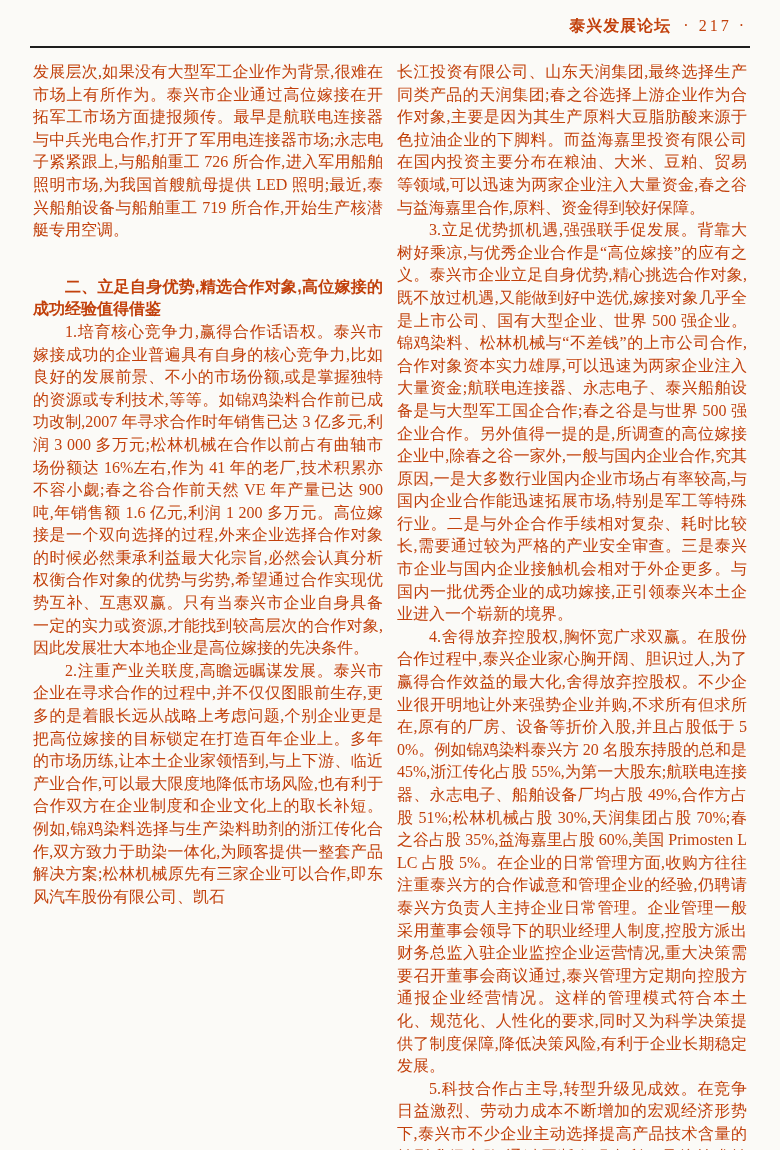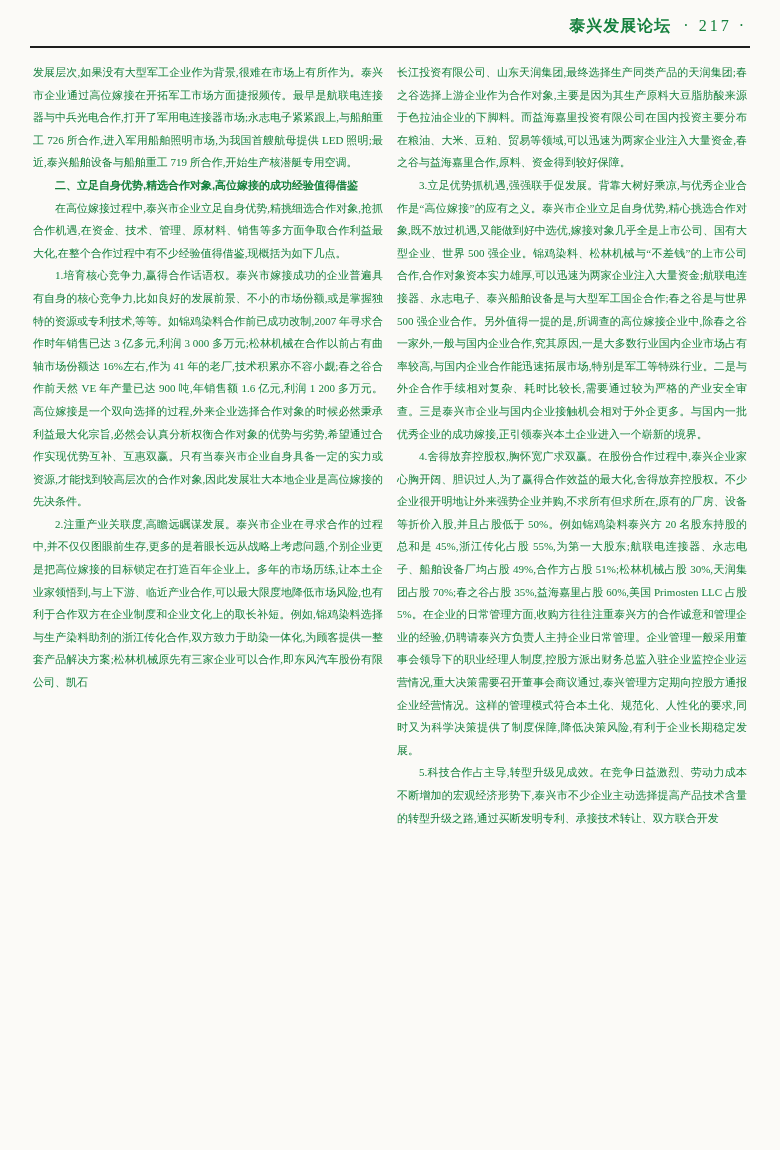--- a/index.html
+++ b/index.html
@@ -10,21 +10,21 @@
     width: 780px;
     height: 1150px;
     background: #fbfaf7;
     overflow: hidden;
   }
   .page {
     position: relative;
     width: 780px;
     height: 1150px;
     background: #fbfaf7;
-    color: #15803d;
+    color: #c2410c;
     font-family: "Liberation Serif", "DejaVu Serif", serif;
   }
   .page-header {
     position: absolute;
     top: 16px;
     left: 30px;
     right: 33px;
     text-align: right;
     font-size: 16px;
     white-space: nowrap;
@@ -54,56 +54,56 @@
     width: 715px;
     display: flex;
     gap: 14px;
   }
   .col {
     width: 350px;
     flex: 0 0 350px;
   }
   .para {
     margin: 0;
-    font-size: 11px;
+    font-size: 16px;
     line-height: 22.6px;
     text-align: justify;
     text-justify: inter-ideograph;
     word-break: break-all;
   }
   .ind {
     text-indent: 2em;
   }
   .cont {
     text-indent: 0;
   }
   .heading {
     font-family: "Liberation Sans", "DejaVu Sans", sans-serif;
     font-weight: 700;
     text-indent: 2em;
+    margin-top: 34px;
   }
 </style>
 </head>
 <body>
 
 <div class="page">
 
   <header class="page-header">
     <span class="journal">泰兴发展论坛</span>
     <span class="page-marker">· 217 ·</span>
   </header>
 
   <div class="header-rule"></div>
 
   <main class="content">
 
     <div class="col">
       <p class="para cont">发展层次,如果没有大型军工企业作为背景,很难在市场上有所作为。泰兴市企业通过高位嫁接在开拓军工市场方面捷报频传。最早是航联电连接器与中兵光电合作,打开了军用电连接器市场;永志电子紧紧跟上,与船舶重工 726 所合作,进入军用船舶照明市场,为我国首艘航母提供 LED 照明;最近,泰兴船舶设备与船舶重工 719 所合作,开始生产核潜艇专用空调。</p>
       <p class="para heading">二、立足自身优势,精选合作对象,高位嫁接的成功经验值得借鉴</p>
-      <p class="para ind">在高位嫁接过程中,泰兴市企业立足自身优势,精挑细选合作对象,抢抓合作机遇,在资金、技术、管理、原材料、销售等多方面争取合作利益最大化,在整个合作过程中有不少经验值得借鉴,现概括为如下几点。</p>
       <p class="para ind">1.培育核心竞争力,赢得合作话语权。泰兴市嫁接成功的企业普遍具有自身的核心竞争力,比如良好的发展前景、不小的市场份额,或是掌握独特的资源或专利技术,等等。如锦鸡染料合作前已成功改制,2007 年寻求合作时年销售已达 3 亿多元,利润 3 000 多万元;松林机械在合作以前占有曲轴市场份额达 16%左右,作为 41 年的老厂,技术积累亦不容小觑;春之谷合作前天然 VE 年产量已达 900 吨,年销售额 1.6 亿元,利润 1 200 多万元。高位嫁接是一个双向选择的过程,外来企业选择合作对象的时候必然秉承利益最大化宗旨,必然会认真分析权衡合作对象的优势与劣势,希望通过合作实现优势互补、互惠双赢。只有当泰兴市企业自身具备一定的实力或资源,才能找到较高层次的合作对象,因此发展壮大本地企业是高位嫁接的先决条件。</p>
       <p class="para ind">2.注重产业关联度,高瞻远瞩谋发展。泰兴市企业在寻求合作的过程中,并不仅仅图眼前生存,更多的是着眼长远从战略上考虑问题,个别企业更是把高位嫁接的目标锁定在打造百年企业上。多年的市场历练,让本土企业家领悟到,与上下游、临近产业合作,可以最大限度地降低市场风险,也有利于合作双方在企业制度和企业文化上的取长补短。例如,锦鸡染料选择与生产染料助剂的浙江传化合作,双方致力于助染一体化,为顾客提供一整套产品解决方案;松林机械原先有三家企业可以合作,即东风汽车股份有限公司、凯石</p>
     </div>
 
     <div class="col">
       <p class="para cont">长江投资有限公司、山东天润集团,最终选择生产同类产品的天润集团;春之谷选择上游企业作为合作对象,主要是因为其生产原料大豆脂肪酸来源于色拉油企业的下脚料。而益海嘉里投资有限公司在国内投资主要分布在粮油、大米、豆粕、贸易等领域,可以迅速为两家企业注入大量资金,春之谷与益海嘉里合作,原料、资金得到较好保障。</p>
       <p class="para ind">3.立足优势抓机遇,强强联手促发展。背靠大树好乘凉,与优秀企业合作是“高位嫁接”的应有之义。泰兴市企业立足自身优势,精心挑选合作对象,既不放过机遇,又能做到好中选优,嫁接对象几乎全是上市公司、国有大型企业、世界 500 强企业。锦鸡染料、松林机械与“不差钱”的上市公司合作,合作对象资本实力雄厚,可以迅速为两家企业注入大量资金;航联电连接器、永志电子、泰兴船舶设备是与大型军工国企合作;春之谷是与世界 500 强企业合作。另外值得一提的是,所调查的高位嫁接企业中,除春之谷一家外,一般与国内企业合作,究其原因,一是大多数行业国内企业市场占有率较高,与国内企业合作能迅速拓展市场,特别是军工等特殊行业。二是与外企合作手续相对复杂、耗时比较长,需要通过较为严格的产业安全审查。三是泰兴市企业与国内企业接触机会相对于外企更多。与国内一批优秀企业的成功嫁接,正引领泰兴本土企业进入一个崭新的境界。</p>
       <p class="para ind">4.舍得放弃控股权,胸怀宽广求双赢。在股份合作过程中,泰兴企业家心胸开阔、胆识过人,为了赢得合作效益的最大化,舍得放弃控股权。不少企业很开明地让外来强势企业并购,不求所有但求所在,原有的厂房、设备等折价入股,并且占股低于 50%。例如锦鸡染料泰兴方 20 名股东持股的总和是 45%,浙江传化占股 55%,为第一大股东;航联电连接器、永志电子、船舶设备厂均占股 49%,合作方占股 51%;松林机械占股 30%,天润集团占股 70%;春之谷占股 35%,益海嘉里占股 60%,美国 Primosten LLC 占股 5%。在企业的日常管理方面,收购方往往注重泰兴方的合作诚意和管理企业的经验,仍聘请泰兴方负责人主持企业日常管理。企业管理一般采用董事会领导下的职业经理人制度,控股方派出财务总监入驻企业监控企业运营情况,重大决策需要召开董事会商议通过,泰兴管理方定期向控股方通报企业经营情况。这样的管理模式符合本土化、规范化、人性化的要求,同时又为科学决策提供了制度保障,降低决策风险,有利于企业长期稳定发展。</p>
       <p class="para ind">5.科技合作占主导,转型升级见成效。在竞争日益激烈、劳动力成本不断增加的宏观经济形势下,泰兴市不少企业主动选择提高产品技术含量的转型升级之路,通过买断发明专利、承接技术转让、双方联合开发</p>
     </div>

